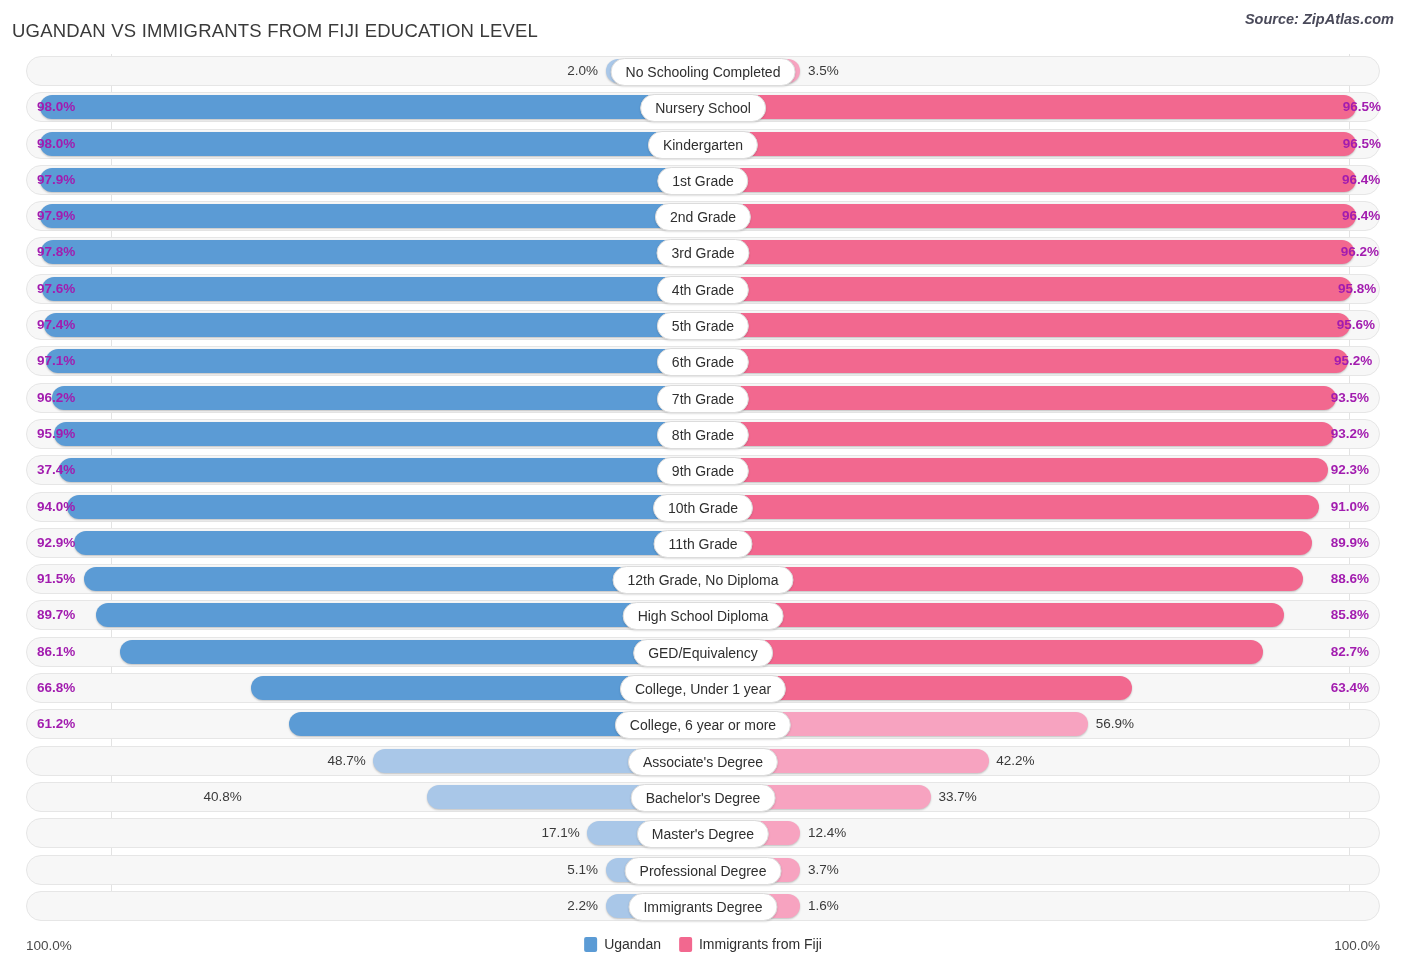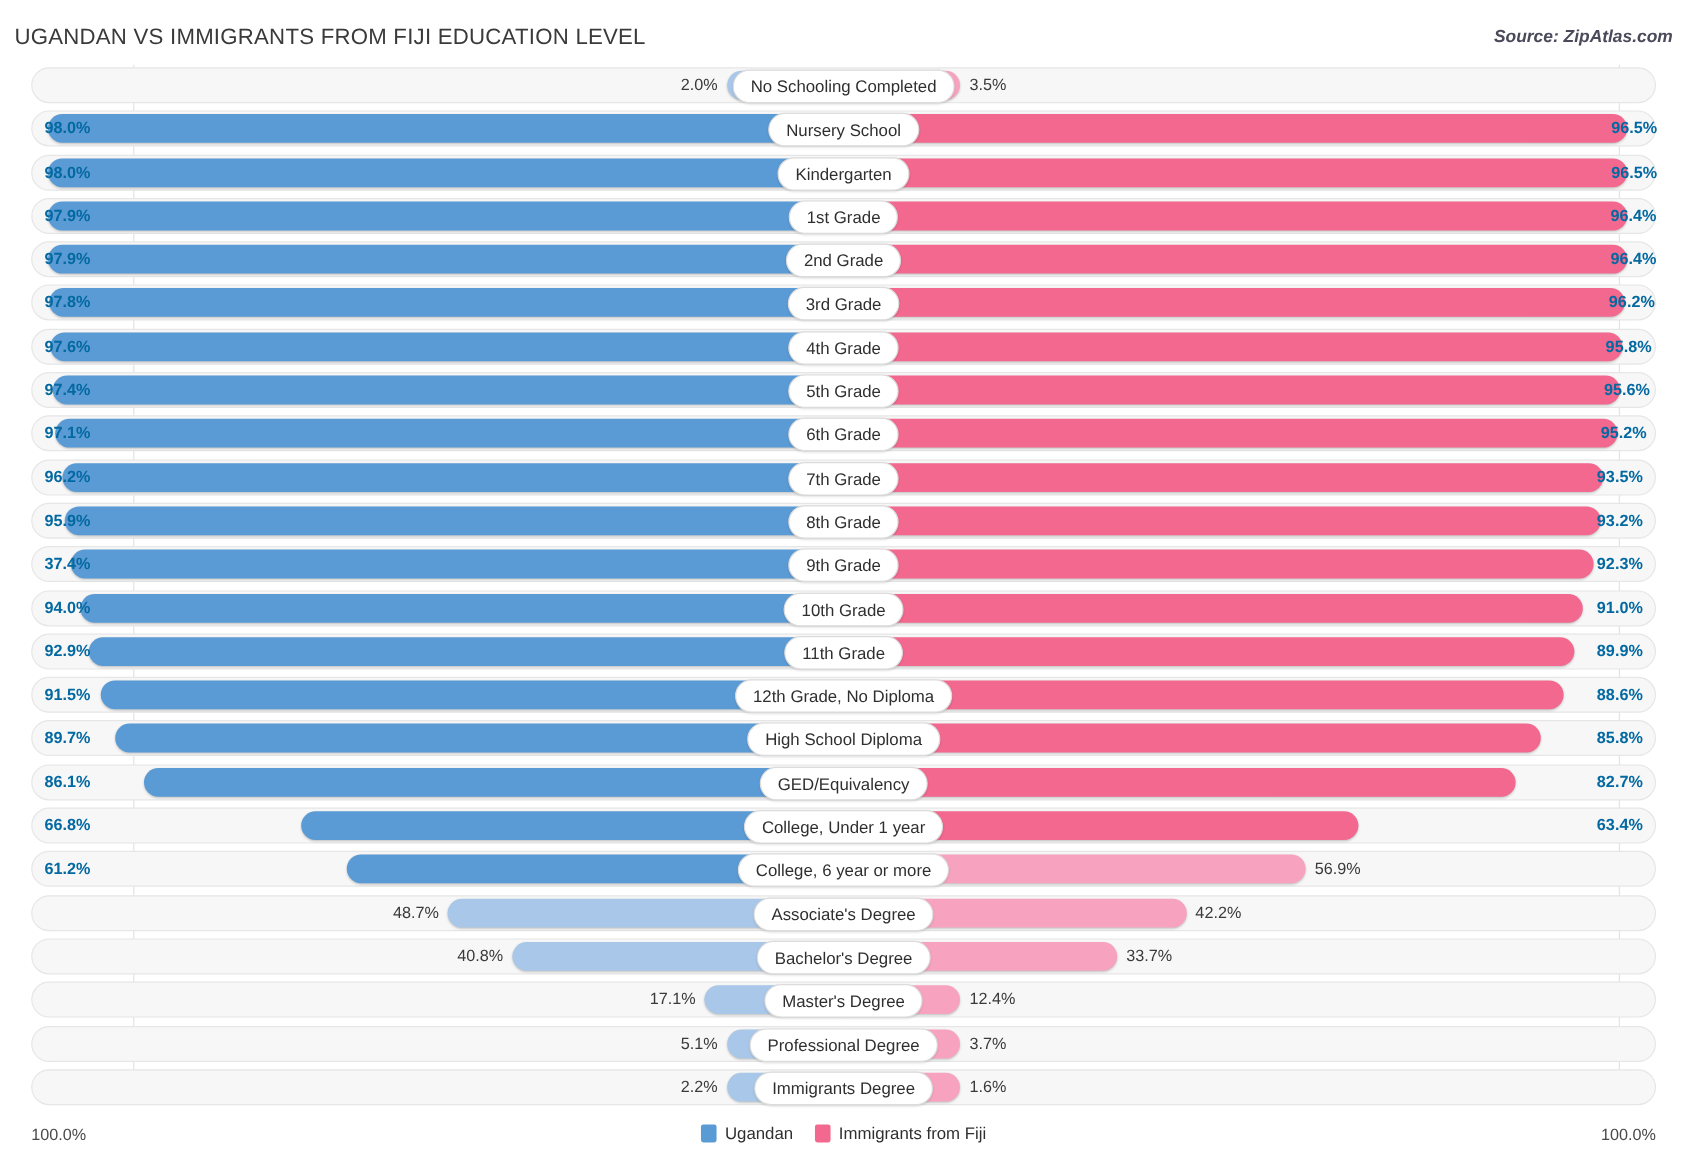--- a/index.html
+++ b/index.html
@@ -27,21 +27,21 @@
     top: 20px;
     font-size: 18.5px;
     font-weight: 400;
     letter-spacing: .2px;
     color: #3a3a3a;
     white-space: nowrap;
   }
   #source-label {
     position: absolute;
     right: 12px;
-    top: 23px;
+    top: 11px;
     font-size: 14.5px;
     font-style: italic;
     font-weight: bold;
     color: #4a4a5a;
     white-space: nowrap;
   }
 
   
   #plot {
     position: relative;
@@ -101,21 +101,21 @@
   
   .val {
     position: absolute;
     top: 5px;
     height: 24px;
     line-height: 24px;
     font-size: 13.5px;
     white-space: nowrap;
   }
   .val.inside {
-    color: #0369a1;
+    color: #a21caf;
     font-weight: bold;
   }
   .val.outside {
     color: #3a3a3a;
     font-weight: normal;
   }
   .val.left-val  { text-align: left; }
   .val.right-val { text-align: right; }
 
   
@@ -345,21 +345,21 @@
         <div class="track"></div>
         <div class="bar left pale" style="width: 24.35%;"></div>
         <div class="val outside left-val" style="right: 74.9%; left: 0px; text-align: right;">48.7%</div>
         <div class="bar right pale" style="width: 21.1%;"></div>
         <div class="val outside right-val" style="left: 71.65%; right: 0px; text-align: left;">42.2%</div>
         <div class="cat">Associate's Degree</div>
       </div>
       <div class="row">
         <div class="track"></div>
         <div class="bar left pale" style="width: 20.4%;"></div>
-        <div class="val outside left-val" style="right: 70.95%; left: 0px; text-align: right;">40.8%</div>
+        <div class="val outside left-val" style="right: 70.95%; left: 0px; text-align: center;">40.8%</div>
         <div class="bar right pale" style="width: 16.85%;"></div>
         <div class="val outside right-val" style="left: 67.4%; right: 0px; text-align: left;">33.7%</div>
         <div class="cat">Bachelor's Degree</div>
       </div>
       <div class="row">
         <div class="track"></div>
         <div class="bar left pale" style="width: 8.55%;"></div>
         <div class="val outside left-val" style="right: 59.1%; left: 0px; text-align: right;">17.1%</div>
         <div class="bar right pale" style="width: 7.2%;"></div>
         <div class="val outside right-val" style="left: 57.75%; right: 0px; text-align: left;">12.4%</div>

